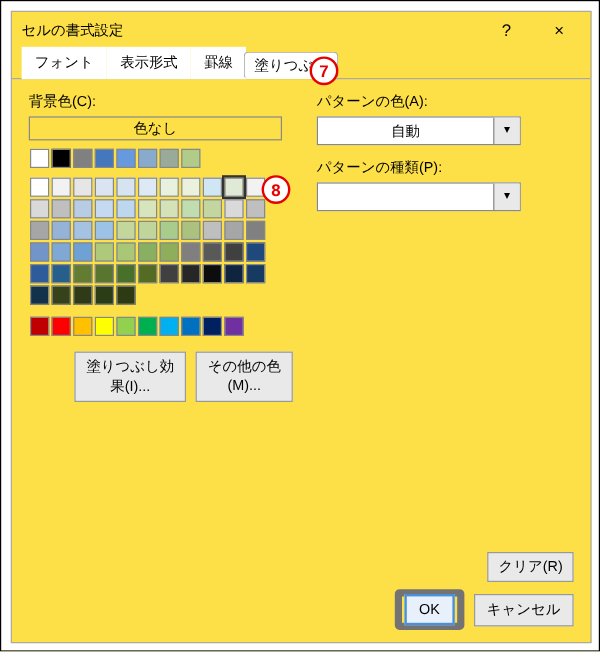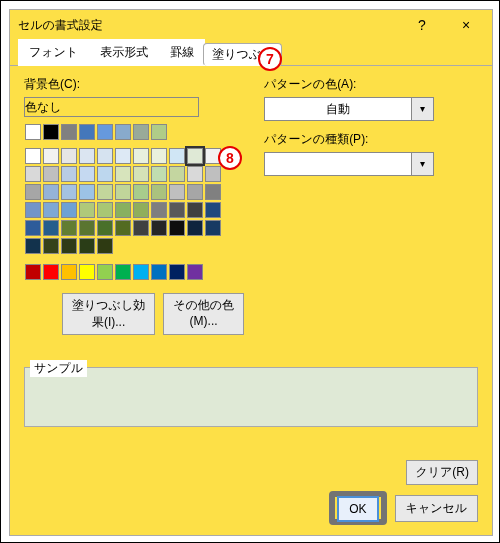--- a/index.html
+++ b/index.html
@@ -14,21 +14,21 @@
   .tab.active { border: 1px solid #aaa; border-bottom: 1px solid #fff; }
   .mark7 { border: 2px solid #e60000; border-radius: 4px; padding: 2px 8px; margin-left:-2px; position: relative; top: 1px; }
   .circ { position: absolute; width: 24px; height: 24px; border: 2px solid #e60000; border-radius: 50%; color: #e60000; font-weight: bold; font-size: 14px; display: flex; align-items: center; justify-content: center; background: #fff; }
   #c7 { left: 248px; top: 37px; }
   #c8 { left: 208px; top: 136px; }
   #c9 { left: 330px; top: 490px; }
   .body { display: flex; padding: 10px 14px 0 14px; font-size: 12px; }
   .left { width: 220px; }
   .right { flex: 1; margin-left: 20px; }
   .lbl { margin-bottom: 4px; }
-  .nocolor { width: 175px; height: 20px; border: 1px solid #888; line-height: 18px; margin: 2px 0 6px 0; font-size: 12px; }
+  .nocolor { width: 211px; height: 20px; border: 1px solid #888; text-align: center; line-height: 18px; margin: 2px 0 6px 0; font-size: 12px; }
   .grid { display: flex; flex-wrap: wrap; width: 200px; }
   .sw { width: 16px; height: 16px; border: 1px solid #888; margin: 1px; }
   .sw.sel { outline: 2px solid #333; }
   .gap { width: 200px; height: 6px; }
   .std { display: flex; margin-top: 8px; }
   .btns { margin-top: 12px; display: flex; gap: 8px; padding-left: 38px; }
   .pbtn { border: 1px solid #999; background: #e9e9e9; padding: 3px 8px; font-size: 12px; min-width: 60px; text-align: center; }
   .select { width: 170px; height: 24px; border: 1px solid #888; display: flex; align-items: center; background: #fff; margin-bottom: 10px; }
   .select .val { flex: 1; padding: 0 6px; }
   .select .arr { width: 22px; height: 22px; border-left: 1px solid #888; background: #e9e9e9; text-align: center; line-height: 22px; font-size: 10px; }
@@ -164,24 +164,20 @@
         <span class="arr">▾</span>
       </div>
       <div class="lbl">パターンの種類(P):</div>
       <div class="select">
         <span class="val"></span>
         <span class="arr">▾</span>
       </div>
     </div>
   </div>
 
-  <div class="sample-wrap">
-    <span class="fs-lbl">サンプル</span>
-    <div class="sample" style="background: rgb(223, 233, 214);"></div>
-  </div>
 
   <div class="clearrow">
     <div class="pbtn">クリア(R)</div>
   </div>
 
   <div class="footer">
     <span class="okwrap"><span class="pbtn ok">OK</span></span>
     <span class="pbtn">キャンセル</span>
   </div>
  </div>

